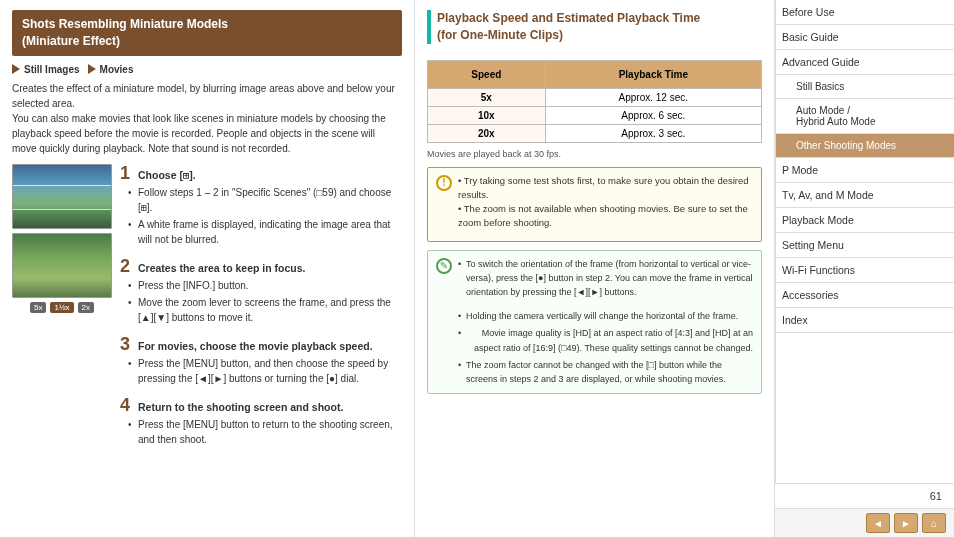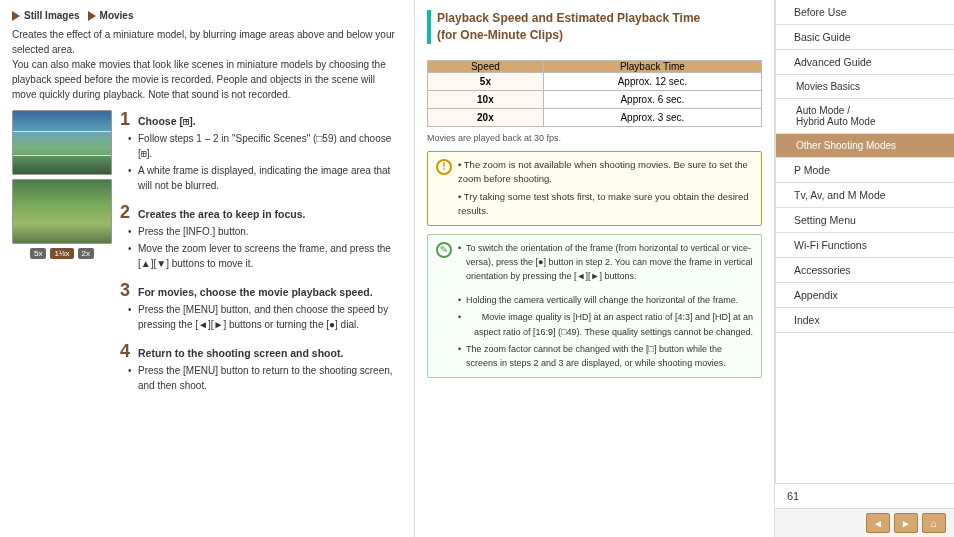--- a/index.html
+++ b/index.html
@@ -190,24 +190,24 @@
 
     .playback-table {
       width: 100%;
       border-collapse: collapse;
       margin-bottom: 6px;
       font-size: 10px;
     }
 
     .playback-table th {
       background: #d4a870;
-      padding: 0 8px;
+      padding: 8px 8px;
       text-align: center;
       border: 1px solid #bbb;
-      font-weight: normal;
+      font-weight: bold;
     }
 
     .playback-table td {
       border: 1px solid #bbb;
       padding: 3px 8px;
       text-align: center;
     }
 
     .playback-table .speed-cell {
       font-weight: bold;
@@ -298,21 +298,21 @@
       display: flex;
       flex-direction: column;
     }
 
     .nav-items {
       flex: 1;
       border-left: 1px solid #ddd;
     }
 
     .nav-item {
-      padding: 6px 18px;
+      padding: 6px 6px;
       font-size: 10.5px;
       color: #333;
       border-bottom: 1px solid #ddd;
       cursor: pointer;
       background: #fff;
     }
 
     .nav-item.active {
       background: #d4a870;
       color: #fff;
@@ -322,21 +322,21 @@
     .nav-item.sub {
       padding-left: 20px;
       font-size: 10px;
     }
 
     .nav-item.sub.active {
       background: #c0956a;
     }
 
     .page-number {
-      text-align: left;
+      text-align: right;
       padding: 6px 12px;
       font-size: 11px;
       color: #333;
       border-top: 1px solid #ddd;
     }
 
     .nav-arrows {
       display: flex;
       justify-content: flex-end;
       gap: 4px;
@@ -363,20 +363,23 @@
     .nav-arrow-btn.home {
       width: 24px;
       height: 20px;
       background: #d4a870;
     }
   </style>
 </head>
 <body>
 
 <div class="left-panel">
+  <div class="section-title">
+    Shots Resembling Miniature Models<br>(Miniature Effect)
+  </div>
 
   <div class="media-icons">
     <div class="media-icon-item">
       <span class="triangle"></span>
       <span>Still Images</span>
     </div>
     <div class="media-icon-item">
       <span class="triangle"></span>
       <span>Movies</span>
     </div>
@@ -479,22 +482,22 @@
       </tr>
     </tbody>
   </table>
 
   <div class="fps-note">Movies are played back at 30 fps.</div>
 
   <div class="warning-box">
     <div class="warning-icon">!</div>
     <div class="warning-text">
       <ul style="list-style:none;padding:0;">
+        <li>• <span>Try taking some test shots first, to make sure you obtain the desired results.</span></li>
         <li style="margin-bottom:4px;">• <span>The zoom is not available when shooting movies. Be sure to set the zoom before shooting.</span></li>
-        <li>• <span>Try taking some test shots first, to make sure you obtain the desired results.</span></li>
       </ul>
     </div>
   </div>
 
   <div class="note-box">
     <div class="note-icon">✎</div>
     <div class="note-bullets">
       <ul style="list-style:none;padding:0;">
         <li class="note-bullet" style="margin-bottom:9px;">To switch the orientation of the frame (from horizontal to vertical or vice-versa), press the [●] button in step 2. You can move the frame in vertical orientation by pressing the [◄][►] buttons.</li>
         <li class="note-bullet" style="margin-bottom:3px;">Holding the camera vertically will change the horizontal of the frame.</li>
@@ -503,29 +506,29 @@
       </ul>
     </div>
   </div>
 </div>
 
 <div class="right-panel">
   <div class="nav-items">
     <div class="nav-item">Before Use</div>
     <div class="nav-item">Basic Guide</div>
     <div class="nav-item">Advanced Guide</div>
-    <div class="nav-item sub">Movies Basics</div>
+    <div class="nav-item sub">Still Basics</div>
     <div class="nav-item sub">Auto Mode /<br>Hybrid Auto Mode</div>
     <div class="nav-item sub active">Other Shooting Modes</div>
     <div class="nav-item">P Mode</div>
     <div class="nav-item">Tv, Av, and M Mode</div>
+    <div class="nav-item">Playback Mode</div>
     <div class="nav-item">Setting Menu</div>
     <div class="nav-item">Wi-Fi Functions</div>
     <div class="nav-item">Accessories</div>
-    <div class="nav-item">Appendix</div>
     <div class="nav-item">Index</div>
   </div>
 
   <div class="page-number">61</div>
 
   <div class="nav-arrows">
     <div class="nav-arrow-btn">◄</div>
     <div class="nav-arrow-btn">►</div>
     <div class="nav-arrow-btn home">⌂</div>
   </div>

